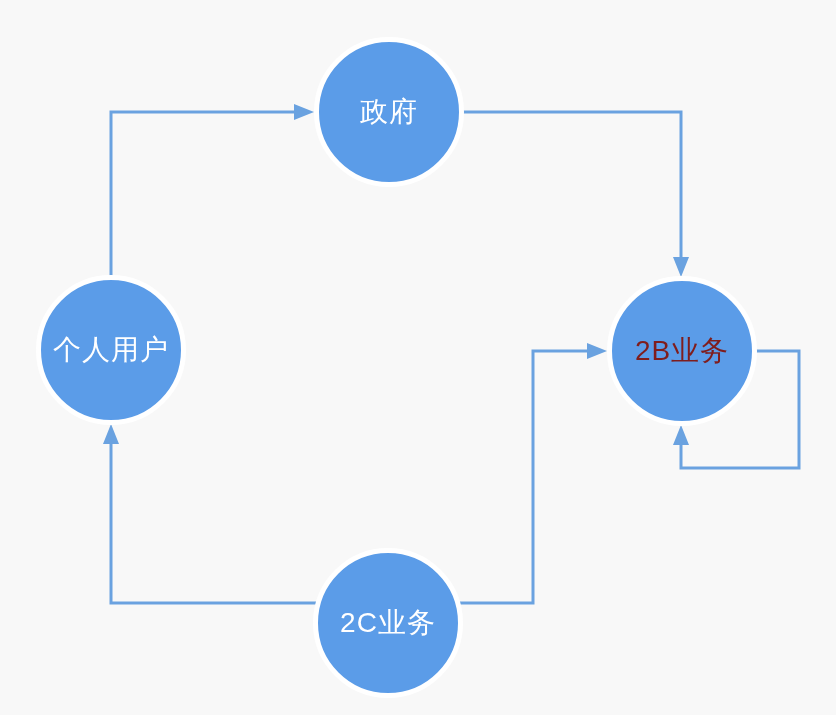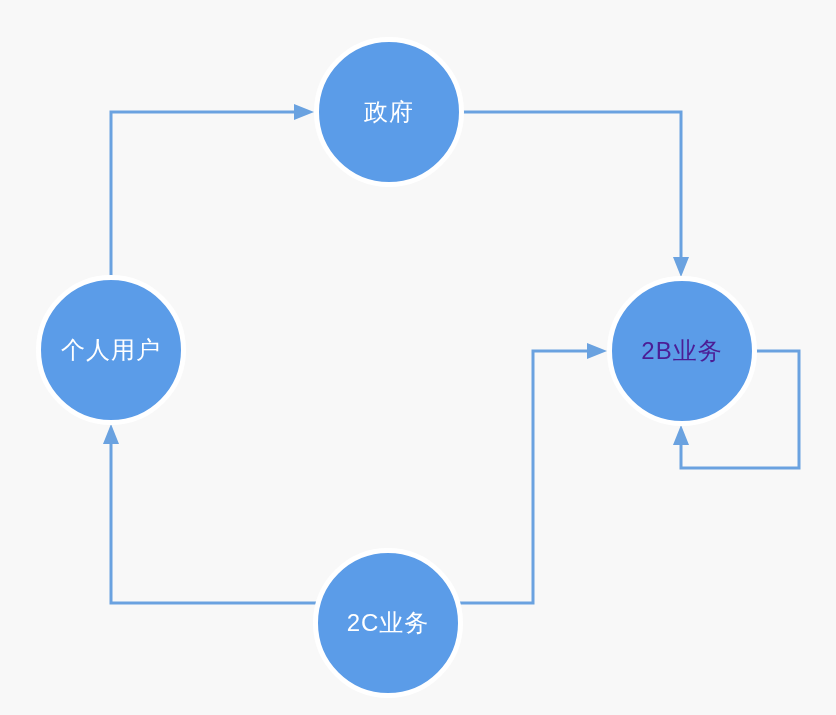--- a/index.html
+++ b/index.html
@@ -26,21 +26,21 @@
     box-sizing: border-box;
     border-radius: 50%;
     border: 5px solid #ffffff;
     display: flex;
     align-items: center;
     justify-content: center;
     cursor: default;
   }
   .node-label {
     color: #ffffff;
-    font-size: 24px;
+    font-size: 28px;
     letter-spacing: 1px;
     white-space: nowrap;
     user-select: none;
   }
 </style>
 </head>
 <body>
 
 <div class="stage" style="background: rgb(248, 248, 248); width: 836px; height: 715px;">
   <svg class="edges-layer" width="836" height="715" viewBox="0 0 836 715" xmlns="http://www.w3.org/2000/svg">
@@ -68,19 +68,19 @@
 
   <div class="node" style="left: 314px; top: 37px; width: 150px; height: 150px; background: rgb(91, 156, 232); border-color: rgb(255, 255, 255);">
     <span class="node-label" style="color: rgb(255, 255, 255);">政府</span>
   </div>
 
   <div class="node" style="left: 36px; top: 275px; width: 150px; height: 150px; background: rgb(91, 156, 232); border-color: rgb(255, 255, 255); text-align: right;">
     <span class="node-label" style="color: rgb(255, 255, 255);">个人用户</span>
   </div>
 
   <div class="node" style="left: 607px; top: 276px; width: 150px; height: 150px; background: rgb(91, 156, 232); border-color: rgb(255, 255, 255);">
-    <span class="node-label" style="color: #4c1d95;">2B业务</span>
+    <span class="node-label" style="color: #7f1d1d;">2B业务</span>
   </div>
 
   <div class="node" style="left: 313px; top: 548px; width: 150px; height: 150px; background: rgb(91, 156, 232); border-color: rgb(255, 255, 255);">
     <span class="node-label" style="color: rgb(255, 255, 255);">2C业务</span>
   </div>
 </div>
 
 </body></html>

